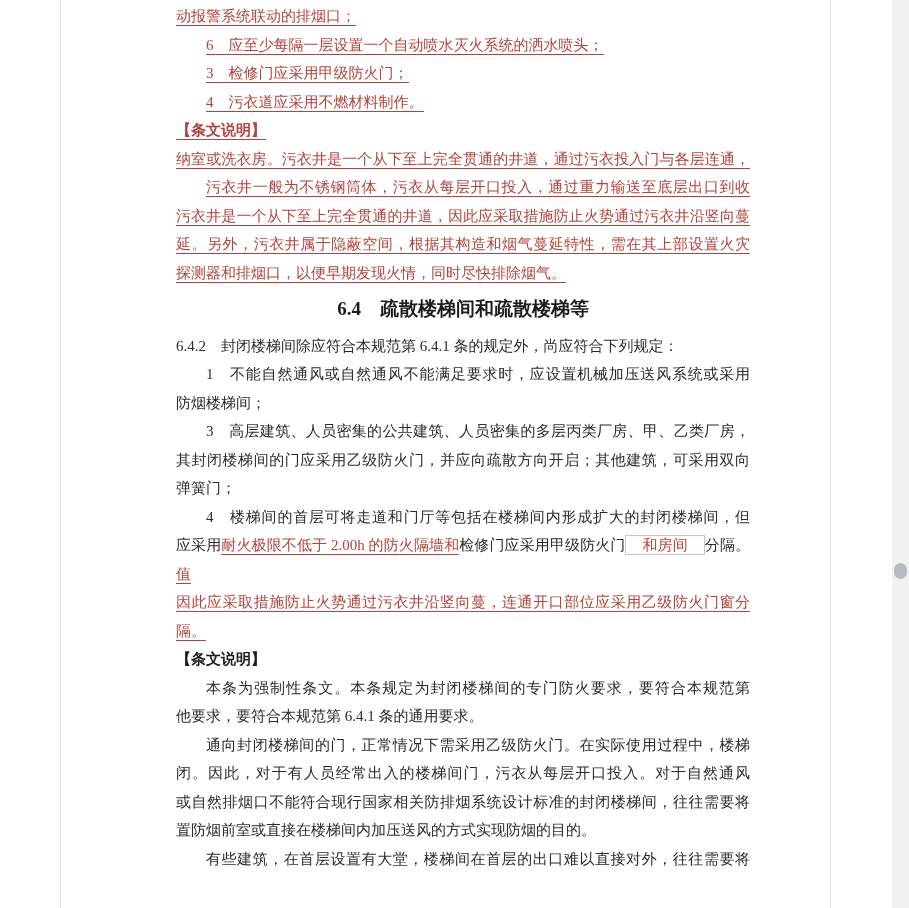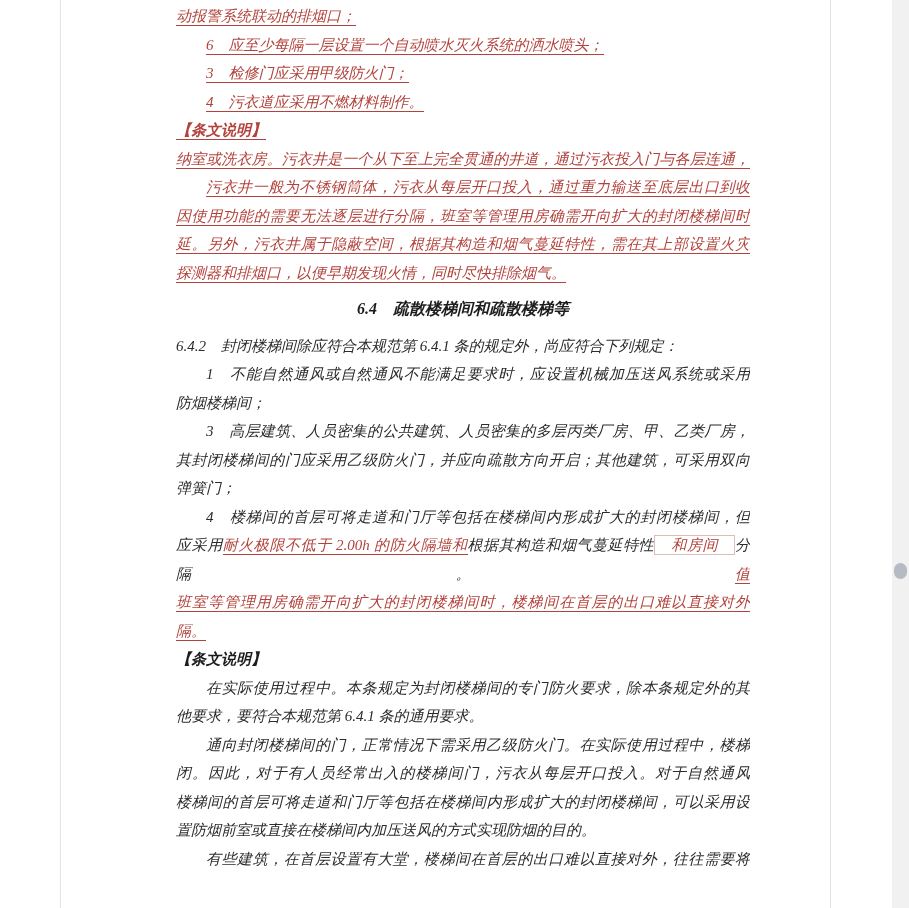--- a/index.html
+++ b/index.html
@@ -3,30 +3,30 @@
 <meta charset="utf-8">
 <style>
   :root{
     --red:#b2423c; --black:#2b2b2b; --heading:#1c1c1c;
     --page-border:#e3e3e3; --box-border:#d9beb6;
     --track:#f1f1f2; --thumb:#b6bac2;
   }
   *{box-sizing:border-box;}
   html,body{margin:0;padding:0;width:909px;height:908px;overflow:hidden;
     background:#fff;font-family:"Liberation Serif",serif;}
-  .viewport{position:relative;width:909px;height:908px;overflow:hidden;font-style:italic;}
+  .viewport{position:relative;width:909px;height:908px;overflow:hidden;}
   .page{position:absolute;left:60px;top:0;width:771px;height:908px;background:#ffffff;
     border-left:1px solid var(--page-border);border-right:1px solid var(--page-border);}
   .content{position:absolute;left:115px;top:2px;width:574px;
     font-size:15px;color:var(--black);}
   .line{line-height:28.5px;overflow:hidden;}
   .jfull{text-align:justify;text-align-last:justify;}
   .jlast{text-align:left;}
   .indent{padding-left:30px;}
-  .heading{text-align:left;text-align-last:center;font-weight:bold;font-size:16px;
+  .heading{text-align:left;text-align-last:center;font-weight:bold;font-size:19px;
     color:var(--heading);margin:8px 0 8px;line-height:28.5px;}
   .seg-k{color:var(--black);}
   .seg-kb{color:var(--heading);font-weight:bold;}
   .seg-r{color:var(--red);border-bottom:1px solid var(--red);padding-bottom:1px;}
   .seg-rb{color:var(--red);font-weight:bold;border-bottom:1px solid var(--red);padding-bottom:1px;}
   .seg-rx{color:var(--red);border:1px solid var(--box-border);padding:1px 16px;}
   .scroll-track{position:absolute;right:0;top:0;width:17px;height:908px;background:var(--track);}
   .scroll-thumb{position:absolute;left:2px;top:563px;width:13px;height:16px;
     border-radius:8px;background:var(--thumb);}
 </style>
@@ -36,40 +36,40 @@
 <div class="viewport">
   <div class="page">
     <div class="content" id="doc-content">
         <div class="line jlast"><span class="seg-r">动报警系统联动的排烟口；</span></div>
         <div class="line indent jlast"><span class="seg-r">6　应至少每隔一层设置一个自动喷水灭火系统的洒水喷头；</span></div>
         <div class="line indent jlast"><span class="seg-r">3　检修门应采用甲级防火门；</span></div>
         <div class="line indent jlast"><span class="seg-r">4　污衣道应采用不燃材料制作。</span></div>
         <div class="line jlast"><span class="seg-rb">【条文说明】</span></div>
         <div class="line jfull"><span class="seg-r">纳室或洗衣房。污衣井是一个从下至上完全贯通的井道，通过污衣投入门与各层连通，</span></div>
         <div class="line indent jfull"><span class="seg-r">污衣井一般为不锈钢筒体，污衣从每层开口投入，通过重力输送至底层出口到收</span></div>
-        <div class="line jfull"><span class="seg-r">因使用功能的需要无法逐层进行分隔，班室等管理用房确需开向扩大的封闭楼梯间时</span></div>
+        <div class="line jfull"><span class="seg-r">污衣井是一个从下至上完全贯通的井道，因此应采取措施防止火势通过污衣井沿竖向蔓</span></div>
         <div class="line jfull"><span class="seg-r">延。另外，污衣井属于隐蔽空间，根据其构造和烟气蔓延特性，需在其上部设置火灾</span></div>
         <div class="line jlast"><span class="seg-r">探测器和排烟口，以便早期发现火情，同时尽快排除烟气。</span></div>
         <div class="line heading"><span class="seg-kb">6.4　疏散楼梯间和疏散楼梯等</span></div>
         <div class="line jlast"><span class="seg-k">6.4.2　封闭楼梯间除应符合本规范第 6.4.1 条的规定外，尚应符合下列规定：</span></div>
         <div class="line indent jfull"><span class="seg-k">1　不能自然通风或自然通风不能满足要求时，应设置机械加压送风系统或采用</span></div>
         <div class="line jlast"><span class="seg-k">防烟楼梯间；</span></div>
         <div class="line indent jfull"><span class="seg-k">3　高层建筑、人员密集的公共建筑、人员密集的多层丙类厂房、甲、乙类厂房，</span></div>
         <div class="line jfull"><span class="seg-k">其封闭楼梯间的门应采用乙级防火门，并应向疏散方向开启；其他建筑，可采用双向</span></div>
         <div class="line jlast"><span class="seg-k">弹簧门；</span></div>
         <div class="line indent jfull"><span class="seg-k">4　楼梯间的首层可将走道和门厅等包括在楼梯间内形成扩大的封闭楼梯间，但</span></div>
-        <div class="line jfull"><span class="seg-k">应采用</span><span class="seg-r">耐火极限不低于 2.00h 的防火隔墙和</span><span class="seg-k">根据其构造和烟气蔓延特性</span><span class="seg-rx">和房间</span><span class="seg-k">分隔。</span><span class="seg-r">值</span></div>
-        <div class="line jfull"><span class="seg-r">班室等管理用房确需开向扩大的封闭楼梯间时，楼梯间在首层的出口难以直接对外</span></div>
+        <div class="line jfull"><span class="seg-k">应采用</span><span class="seg-r">耐火极限不低于 2.00h 的防火隔墙和</span><span class="seg-k">检修门应采用甲级防火门</span><span class="seg-rx">和房间</span><span class="seg-k">分隔。</span><span class="seg-r">值</span></div>
+        <div class="line jfull"><span class="seg-r">因此应采取措施防止火势通过污衣井沿竖向蔓，连通开口部位应采用乙级防火门窗分</span></div>
         <div class="line jlast"><span class="seg-r">隔。</span></div>
         <div class="line jlast"><span class="seg-kb">【条文说明】</span></div>
-        <div class="line indent jfull"><span class="seg-k">在实际使用过程中。本条规定为封闭楼梯间的专门防火要求，除本条规定外的其</span></div>
+        <div class="line indent jfull"><span class="seg-k">本条为强制性条文。本条规定为封闭楼梯间的专门防火要求，要符合本规范第</span></div>
         <div class="line jlast"><span class="seg-k">他要求，要符合本规范第 6.4.1 条的通用要求。</span></div>
         <div class="line indent jfull"><span class="seg-k">通向封闭楼梯间的门，正常情况下需采用乙级防火门。在实际使用过程中，楼梯</span></div>
         <div class="line jfull"><span class="seg-k">闭。因此，对于有人员经常出入的楼梯间门，污衣从每层开口投入。对于自然通风</span></div>
-        <div class="line jfull"><span class="seg-k">楼梯间的首层可将走道和门厅等包括在楼梯间内形成扩大的封闭楼梯间，可以采用设</span></div>
+        <div class="line jfull"><span class="seg-k">或自然排烟口不能符合现行国家相关防排烟系统设计标准的封闭楼梯间，往往需要将</span></div>
         <div class="line jlast"><span class="seg-k">置防烟前室或直接在楼梯间内加压送风的方式实现防烟的目的。</span></div>
         <div class="line indent jfull"><span class="seg-k">有些建筑，在首层设置有大堂，楼梯间在首层的出口难以直接对外，往往需要将</span></div>
       </div>
   </div>
   <div class="scroll-track">
     <div class="scroll-thumb"></div>
   </div>
 </div>
 
 </body></html>

